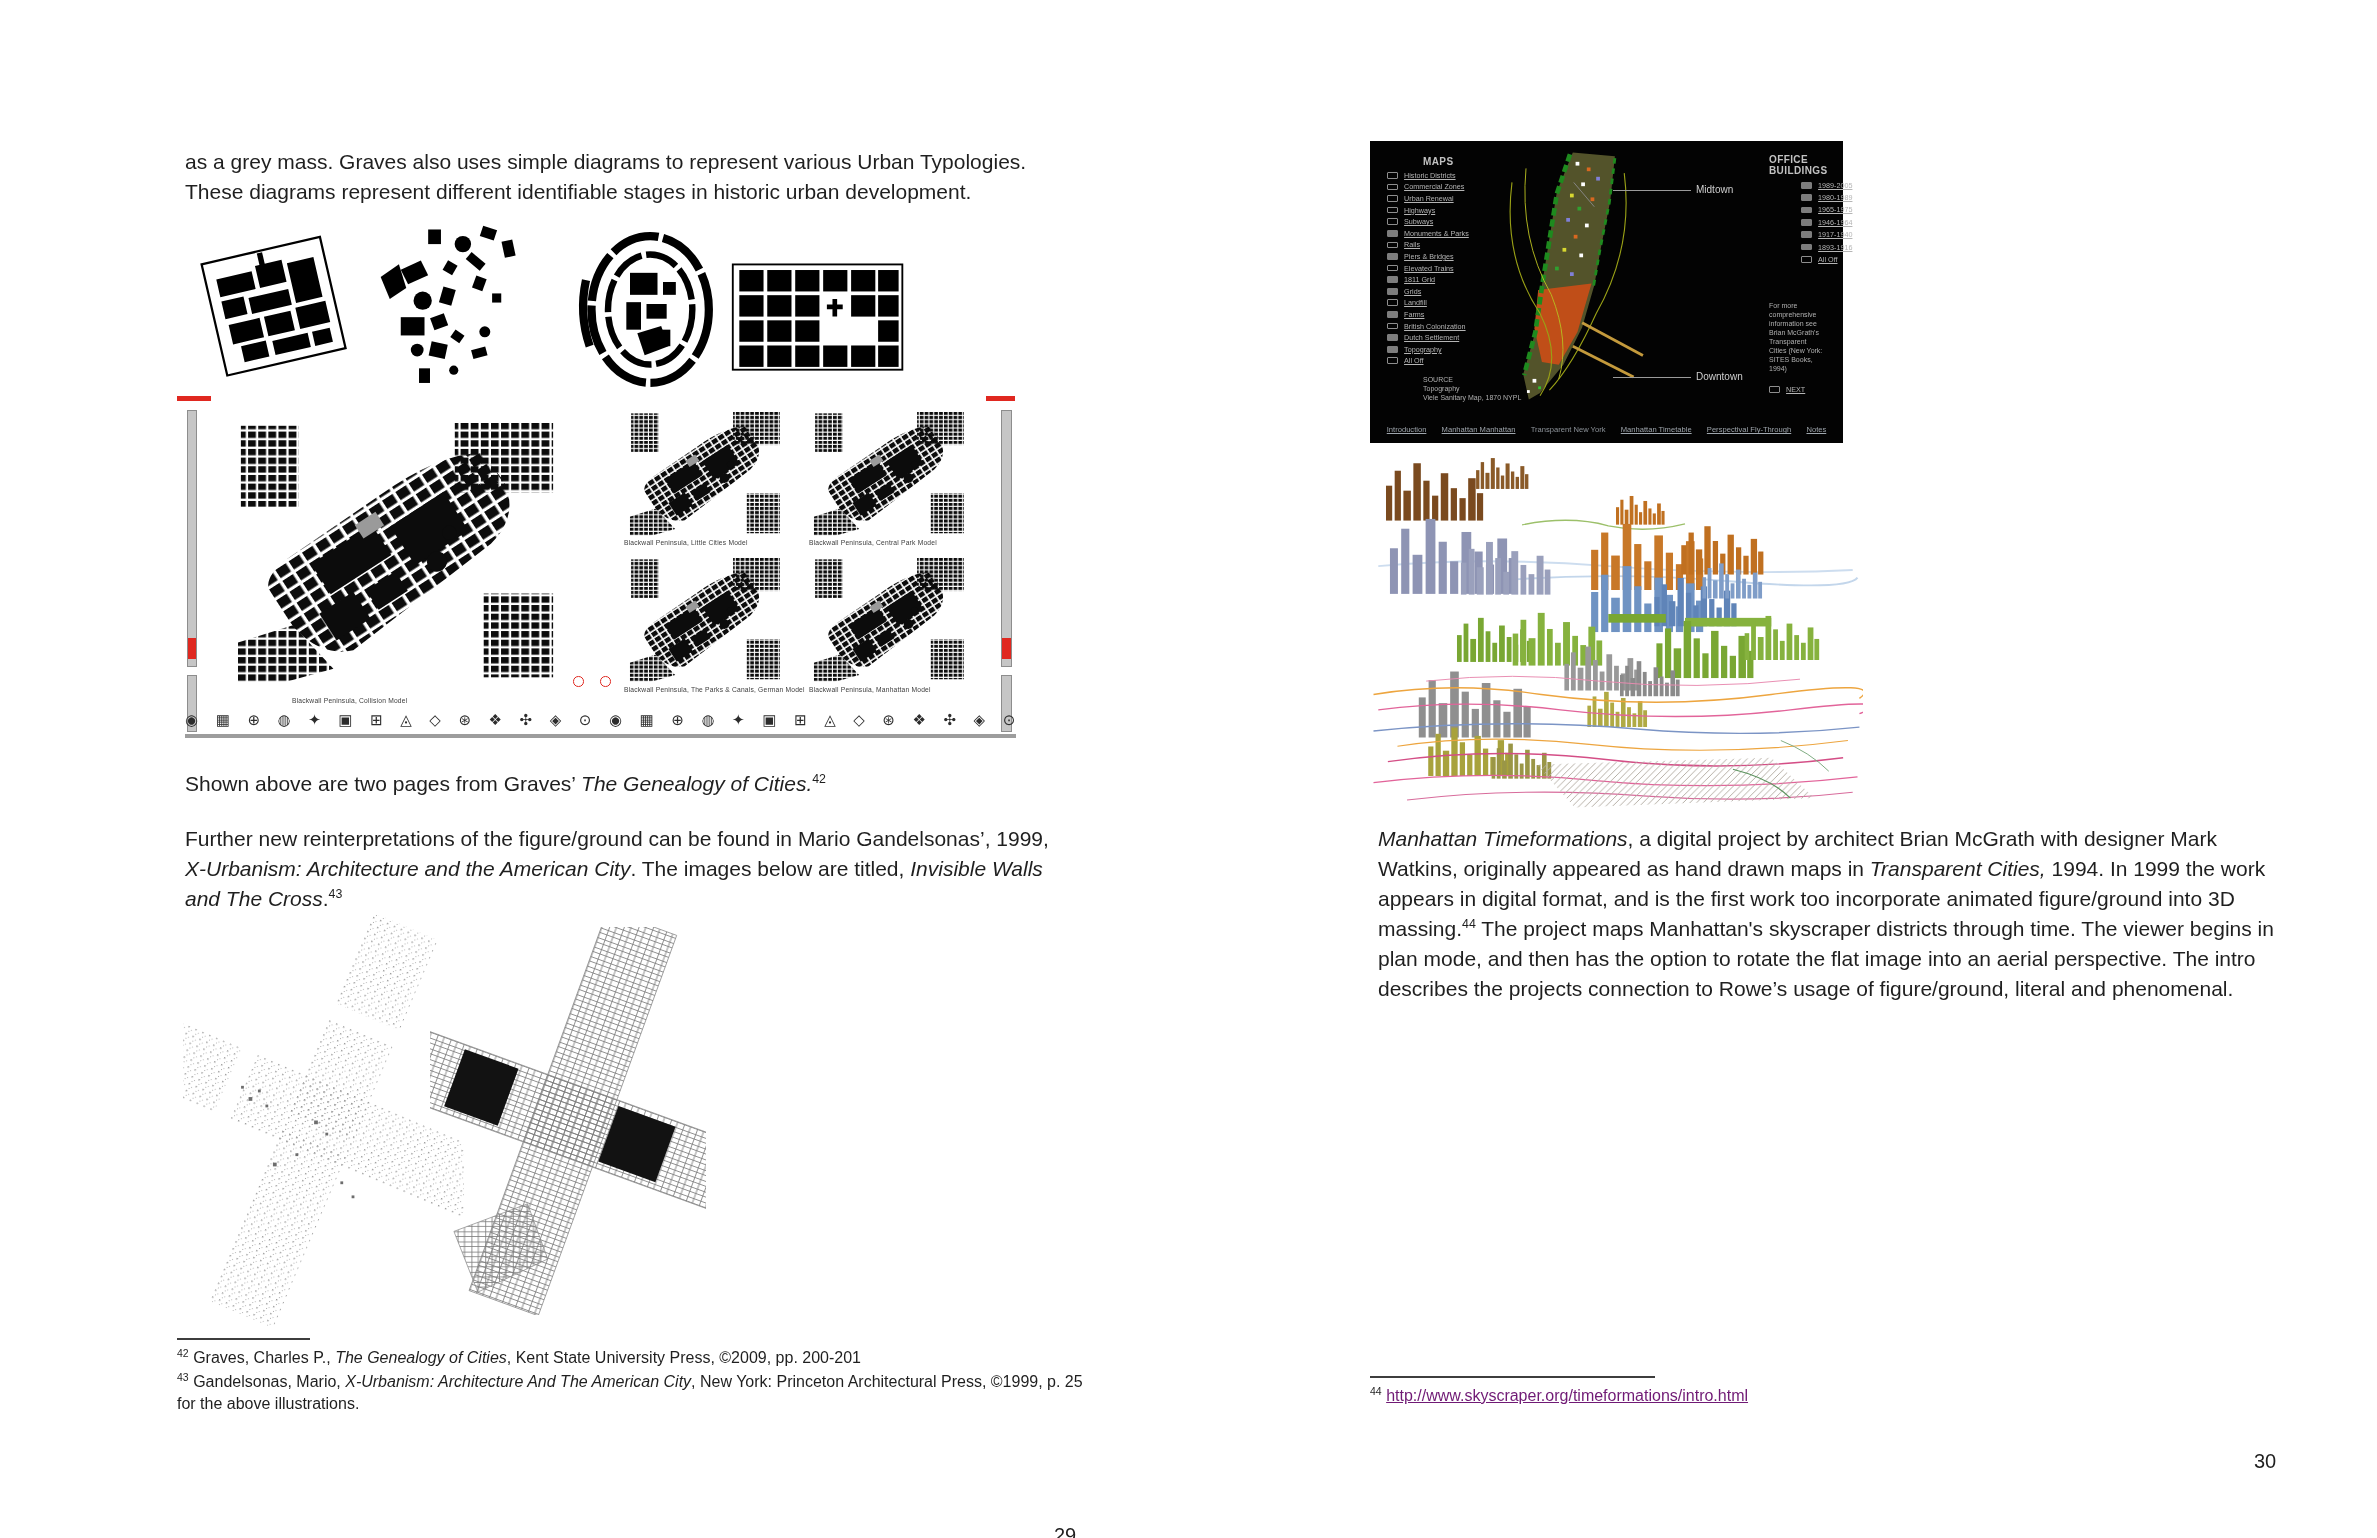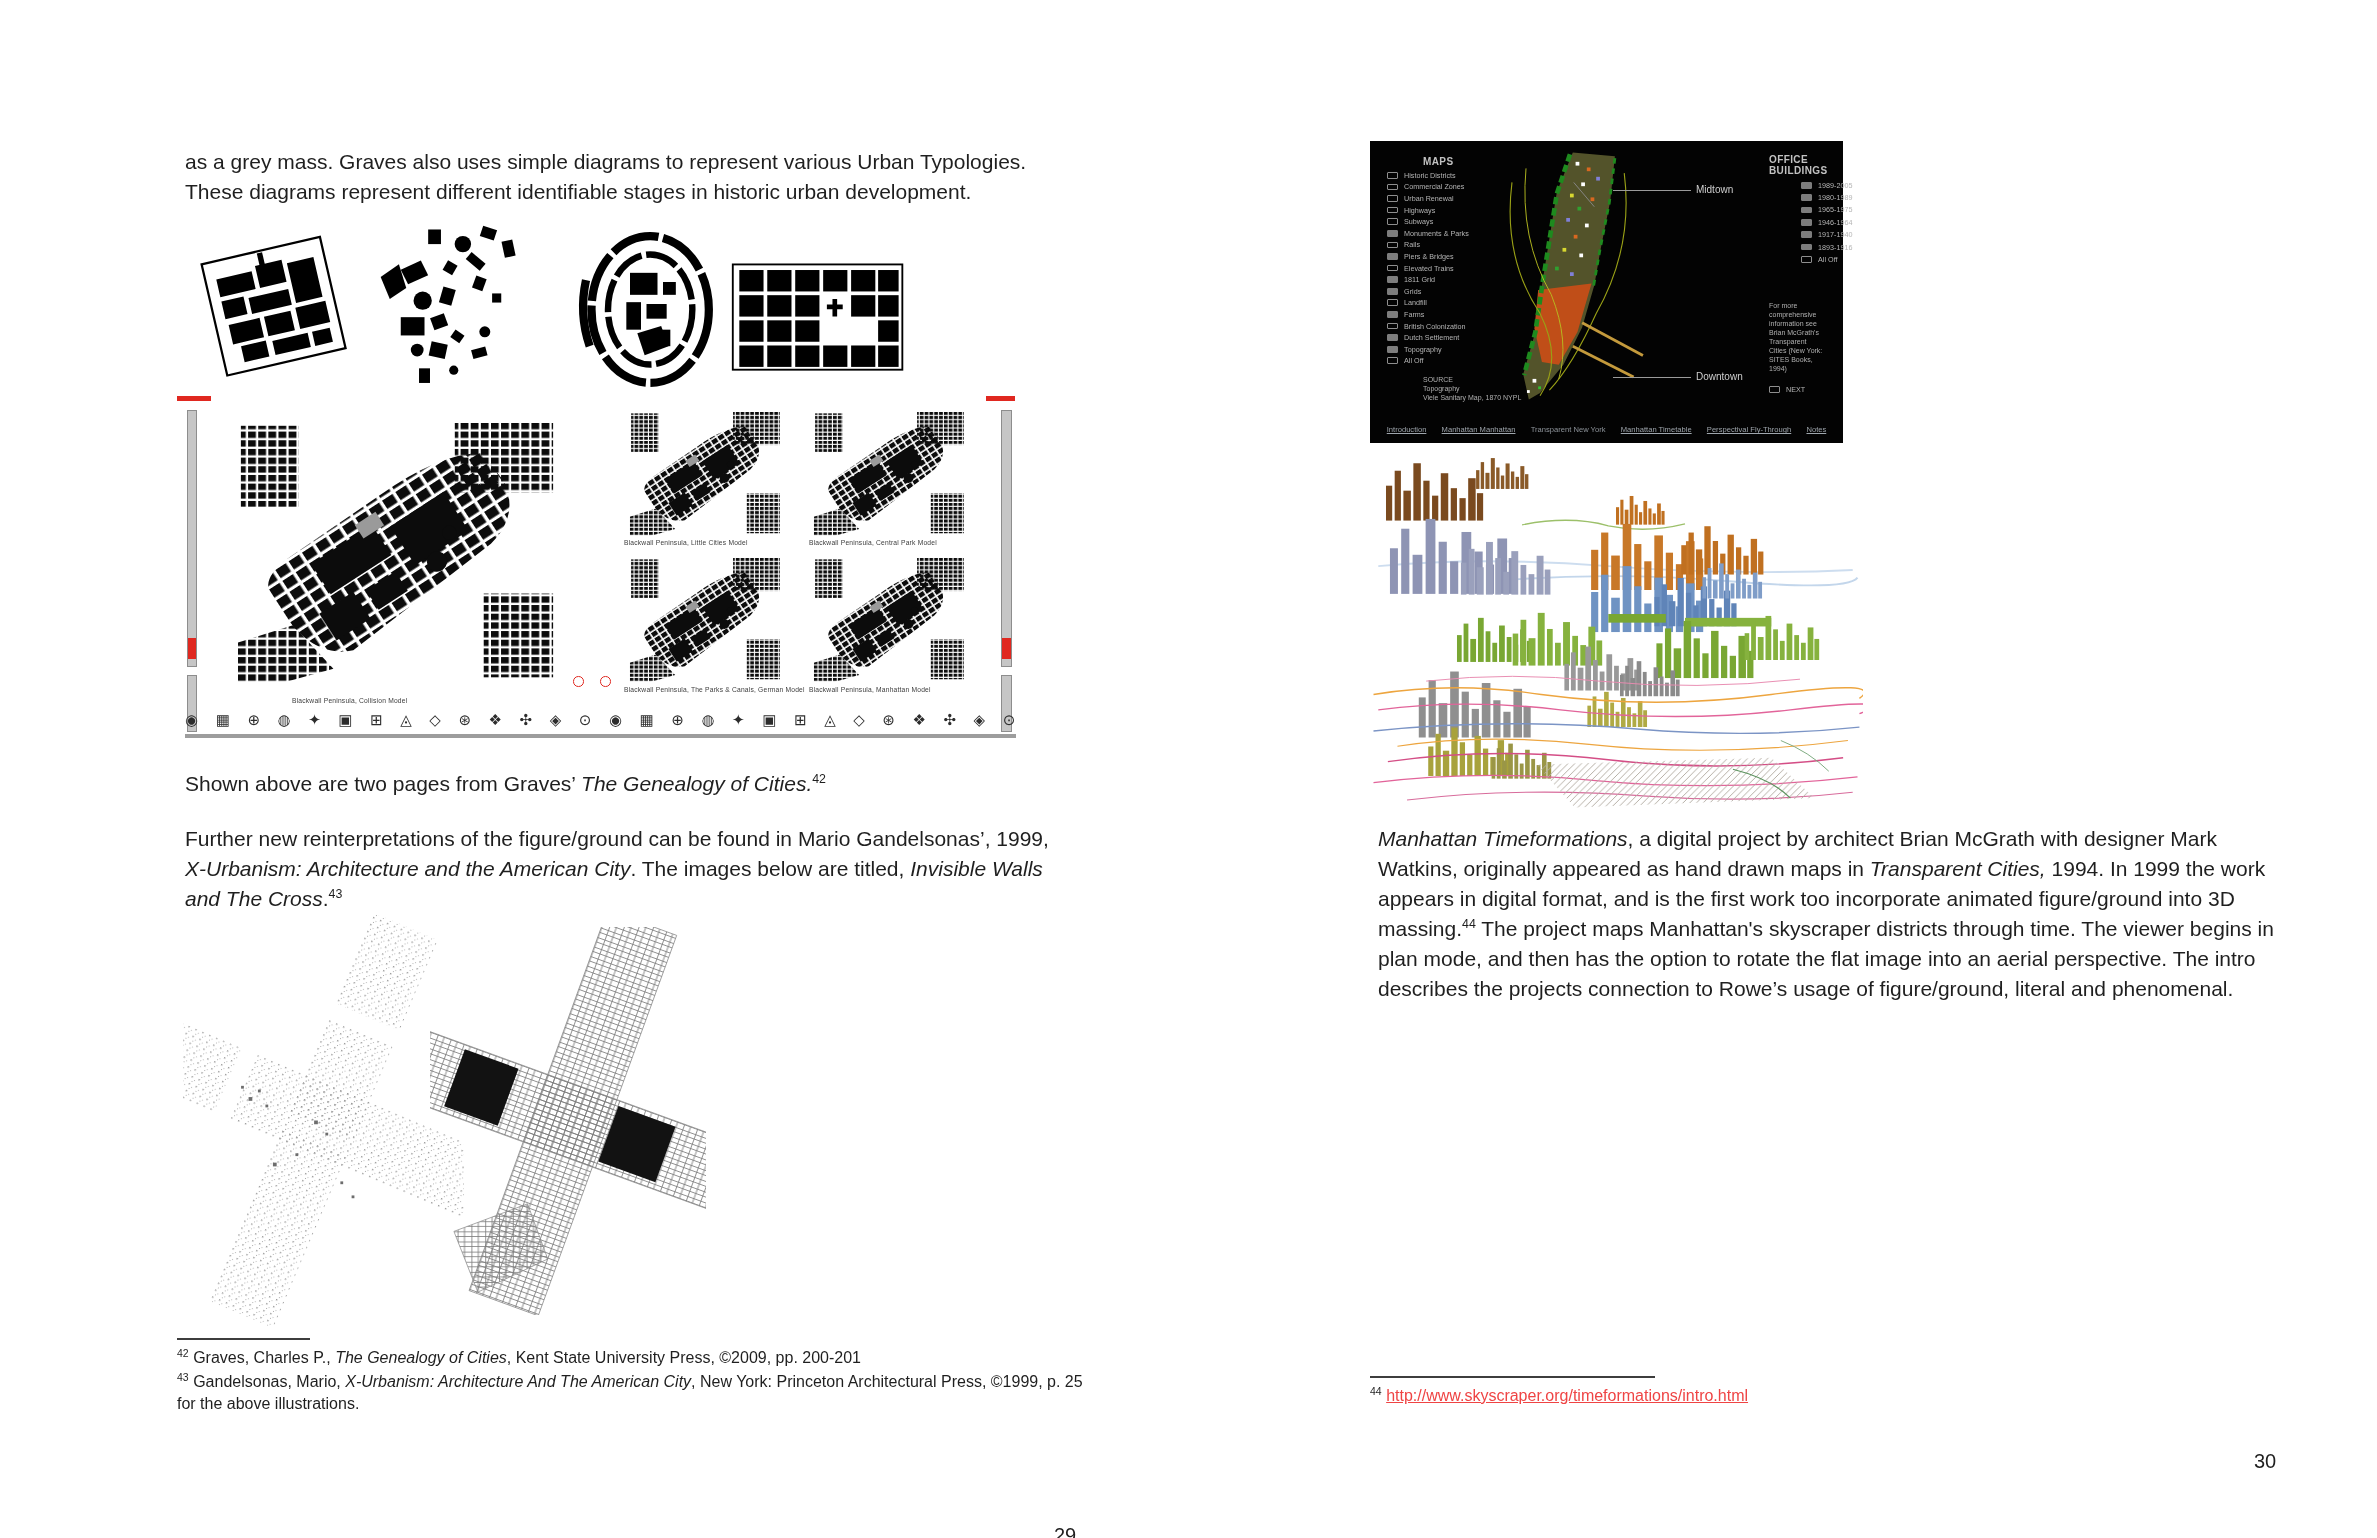--- a/index.html
+++ b/index.html
@@ -7,37 +7,37 @@
          font-family:"Liberation Sans",sans-serif;color:#1f1f1f;}
   .abs{position:absolute;}
   .body-text{position:absolute;font-size:21px;line-height:30px;margin:8px;}
   .pre{white-space:pre-line;}
   sup{font-size:12.4px;vertical-align:super;line-height:0;}
   i{font-style:italic;}
   .footnote{position:absolute;font-size:16px;line-height:22px;margin:0;width:932px;}
   .footnote sup{font-size:10.5px;}
   .fn-rule{position:absolute;height:1.9px;background:#3d3d3d;}
   .page-num{position:absolute;font-size:20px;color:#1f1f1f;}
-  .url{color:#ef4444;text-decoration:underline;}
+  .url{color:#701a75;text-decoration:underline;}
   figure{margin:0;padding:0;}
   
   .spread{position:absolute;left:185px;top:393px;width:831px;height:363px;background:#fff;}
   .sidebar{position:absolute;width:10.5px;background:#c6c6c6;border:1px solid #8d8d8d;box-sizing:border-box;}
   .redmark{position:absolute;background:#e02820;}
   .map-caption{position:absolute;font-size:6.7px;color:#3c3c3c;letter-spacing:0.2px;}
   .icon-strip{position:absolute;left:0;top:318px;width:831px;height:23px;font-size:15px;color:#2c2c2c;
               letter-spacing:6.7px;overflow:hidden;white-space:nowrap;}
   .strip-rule{position:absolute;left:0;top:341px;width:831px;height:3.8px;background:#9d9d9d;}
   .red-circle{position:absolute;width:8.6px;height:8.6px;border:1px solid #e02820;border-radius:50%;}
   
   .tf-shot{position:absolute;left:1370px;top:141px;width:473px;height:302px;background:#030303;
            color:#b5b5b5;font-size:7.6px;}
   .tf-title{position:absolute;font-size:10px;font-weight:bold;color:#c2c2c2;letter-spacing:0.4px;}
   .tf-legend{position:absolute;}
-  .leg-item{display:flex;align-items:center;height:11.6px;}
+  .leg-item{display:flex;align-items:center;height:11.6px;text-decoration:underline;}
   .office .leg-item{height:12.4px;padding-left:32px;}
   .cb{width:11.4px;height:6.7px;border:1px solid #8e8e8e;border-radius:1px;margin-right:5.7px;flex:none;box-sizing:border-box;}
   .leg-item[data-checked="true"] .cb{background:#7d7d7d;border-color:#7d7d7d;}
   .leg-lbl{font-size:7.2px;color:#b5b5b5;white-space:nowrap;}
   .tf-source{position:absolute;left:53px;top:234px;font-size:7px;line-height:9px;color:#b0b0b0;}
   .tf-note{position:absolute;left:399px;top:160px;width:68px;font-size:7px;line-height:9px;color:#b0b0b0;}
   .tf-maplabel{position:absolute;font-size:10px;color:#cfcfcf;}
   .leader{position:absolute;height:1px;background:#9a9a9a;}
   .tf-nav{position:absolute;left:0;bottom:8.6px;width:100%;text-align:center;}
   .tf-nav a{font-size:7.6px;color:#9fa6ad;margin:0 7.6px;text-decoration:underline;cursor:default;}

